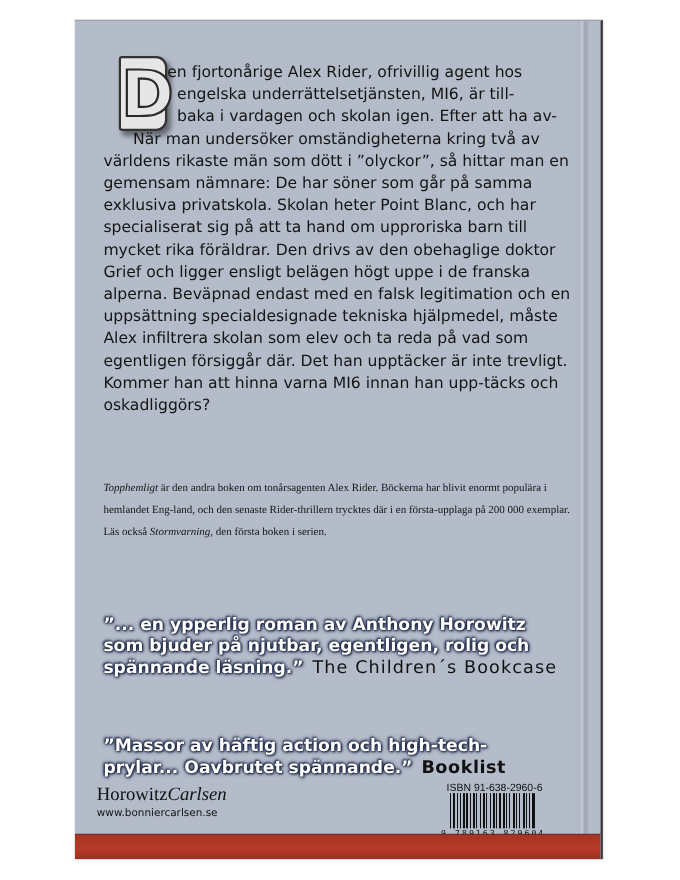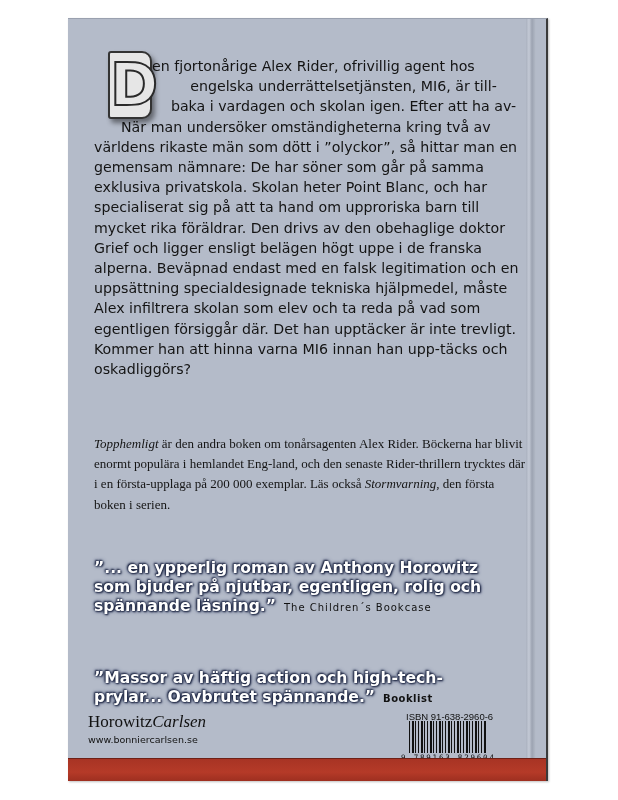--- a/index.html
+++ b/index.html
@@ -51,49 +51,49 @@
       left: 26px; top: 37px;
       width: 432px;
       font-family: "DejaVu Sans", sans-serif;
       font-size: 14.2px;
       line-height: 20.2px;
       color: #141414;
     }
     .body-sans p { margin: 0; }
     .body-sans .indent-line { display: block; }
     .l1 { padding-left: 58px; }
-    .l2, .l3 { padding-left: 67px; text-align: center; }
+    .l2, .l3 { padding-left: 67px; }
     .para2 { text-indent: 27px; }
     .body-serif {
       position: absolute;
       left: 26px; top: 415px;
       width: 432px;
       font-family: "Liberation Serif", serif;
-      font-size: 13px;
+      font-size: 10px;
       line-height: 20.2px;
       color: #141414;
     }
     .body-serif p { margin: 0; }
     .quote {
       position: absolute;
       left: 26px;
       width: 440px;
       font-family: "DejaVu Sans", sans-serif;
       font-weight: bold;
       font-size: 15.6px;
       line-height: 19px;
       color: #ffffff;
       text-shadow: 0 0 2px #1c2540, 1px 1px 2px #1c2540, -1px -1px 2px #1c2540, 0 0 4px #2a3560;
     }
     .quote1 { top: 540px; }
     .quote2 { top: 650px; }
     .quote .src {
       font-family: "DejaVu Sans", sans-serif;
       font-weight: normal;
-      font-size: 10px;
+      font-size: 16px;
       color: #111;
       text-shadow: none;
       letter-spacing: 1px;
       margin-left: 8px;
     }
     .quote2 .src { font-weight: bold; letter-spacing: 0.5px; }
     .publisher {
       position: absolute;
       left: 20px; top: 694px;
       font-family: "Liberation Serif", serif;

